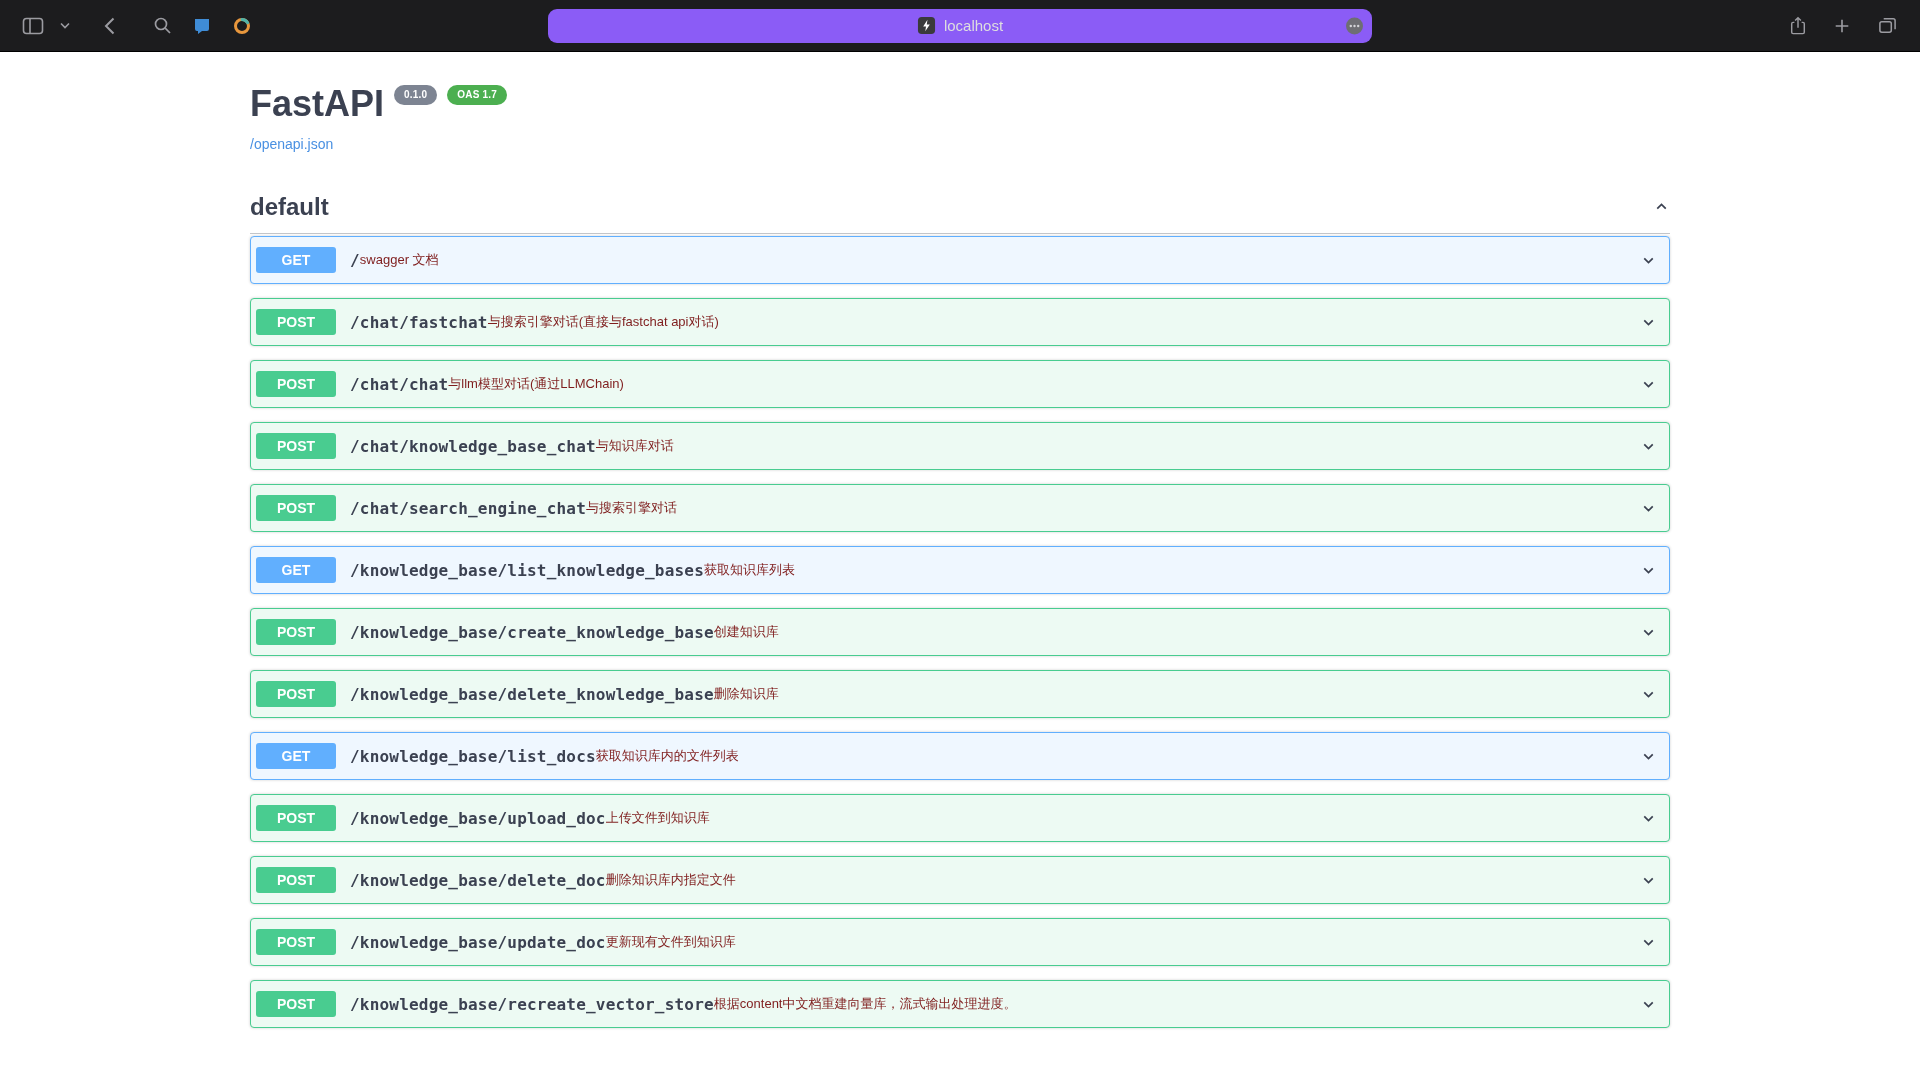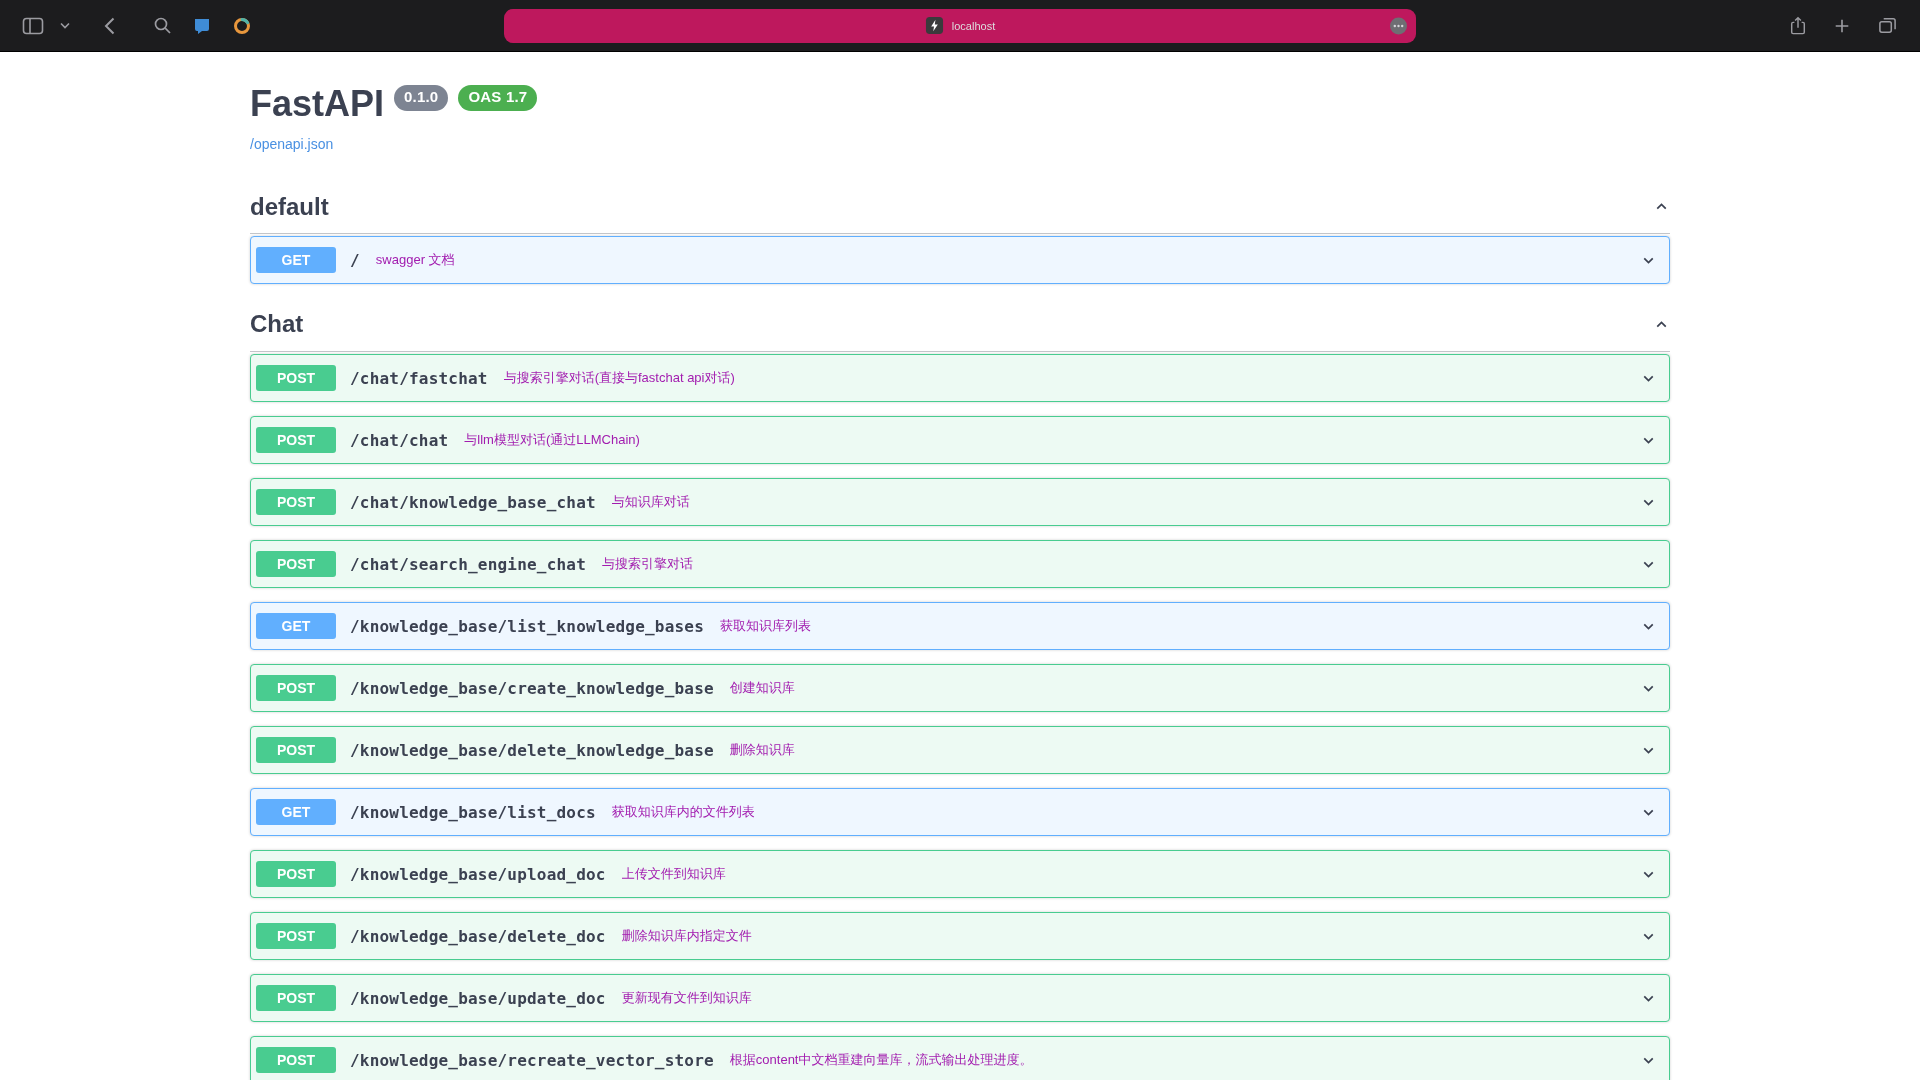--- a/index.html
+++ b/index.html
@@ -18,36 +18,36 @@
   }
   .tb-left { display: flex; align-items: center; gap: 8px; }
   .tbtn {
     display: inline-flex; align-items: center; justify-content: center;
     padding: 6px; border-radius: 6px; cursor: default; color: #9b9ba1;
   }
   .tbtn.tight { padding: 6px 2px; }
   .tb-spacer { width: 10px; }
   .urlbar {
     position: absolute; left: 50%; top: 50%; transform: translate(-50%, -50%);
-    width: 912px; height: 34px; background: #be185d; border-radius: 9px;
+    width: 824px; height: 34px; background: #8b5cf6; border-radius: 9px;
     display: flex; align-items: center; justify-content: center; gap: 8px;
-    color: #dededf; font-size: 11px;
+    color: #dededf; font-size: 15px;
   }
   .urlbar .ellipsis-btn { position: absolute; right: 8px; top: 50%; transform: translateY(-50%); display: inline-flex; }
   .tb-right { margin-left: auto; display: flex; align-items: center; gap: 14px; }
 
   
   .swagger { max-width: 1460px; margin: 0 auto; padding: 0 20px; color: #3b4151; }
   .info { padding-top: 32px; padding-bottom: 28px; }
   .api-title {
     margin: 0; font-size: 36px; font-weight: 700; color: #3b4151;
     display: flex; align-items: flex-start; gap: 10px; line-height: 1.1;
   }
   .badge {
-    font-size: 15px; font-weight: 700; color: #fff; border-radius: 20px;
+    font-size: 10px; font-weight: 700; color: #fff; border-radius: 20px;
     padding: 4px 10px 5px; position: relative; top: 1px; letter-spacing: .2px;
   }
   .badge.version { background: var(--version-badge, #7d8492); }
   .badge.oas { background: var(--oas-badge, #4caf50); }
   .spec-link {
     display: inline-block; margin-top: 12px; font-size: 14px;
     color: var(--link, #4990e2); text-decoration: none; cursor: pointer;
   }
 
   .opblock-tag {
@@ -70,21 +70,21 @@
   .method {
     min-width: 80px; text-align: center; padding: 5px 0;
     font-size: 14px; font-weight: 700; color: #fff; border-radius: 3px;
   }
   .opblock.get  .method { background: var(--get-method, #61affe); }
   .opblock.post .method { background: var(--post-method, #49cc90); }
   .path {
     margin-left: 14px; font-family: "DejaVu Sans Mono", "Liberation Mono", monospace;
     font-size: 16px; font-weight: 700; color: #3b4151; letter-spacing: .2px;
   }
-  .summary { margin-left: 16px; font-size: 13px; color: #a21caf; }
+  .summary { font-size: 13px; color: #7f1d1d; }
   .op-chevron { margin-left: auto; }
 </style>
 </head>
 <body>
 
 <div class="toolbar">
   <div class="tb-left">
     <span class="tbtn">
       <svg width="22" height="18" viewBox="0 0 22 18" fill="none" stroke="currentColor" stroke-width="1.6">
           <rect x="1.5" y="1.5" width="19" height="15" rx="3"></rect>
@@ -189,28 +189,20 @@
     <span class="chev op-chevron">
       <svg width="17" height="17" viewBox="0 0 20 20" fill="none" stroke="#3b4151" stroke-width="2">
                 <path d="M5 7.5 L10 12.5 L15 7.5"></path>
               </svg>
     </span>
   </div>
 </div>
   </section>
 
   <section class="opblock-tag-section">
-    <div class="opblock-tag">
-      <h3>Chat</h3>
-      <span class="chev">
-        <svg width="17" height="17" viewBox="0 0 20 20" fill="none" stroke="#3b4151" stroke-width="2">
-              <path d="M5 12.5 L10 7.5 L15 12.5"></path>
-            </svg>
-      </span>
-    </div>
     <div>
   <div class="opblock post">
     <span class="method">POST</span>
     <span class="path">/chat/fastchat</span>
     <span class="summary">与搜索引擎对话(直接与fastchat api对话)</span>
     <span class="chev op-chevron">
       <svg width="17" height="17" viewBox="0 0 20 20" fill="none" stroke="#3b4151" stroke-width="2">
                 <path d="M5 7.5 L10 12.5 L15 7.5"></path>
               </svg>
     </span>

